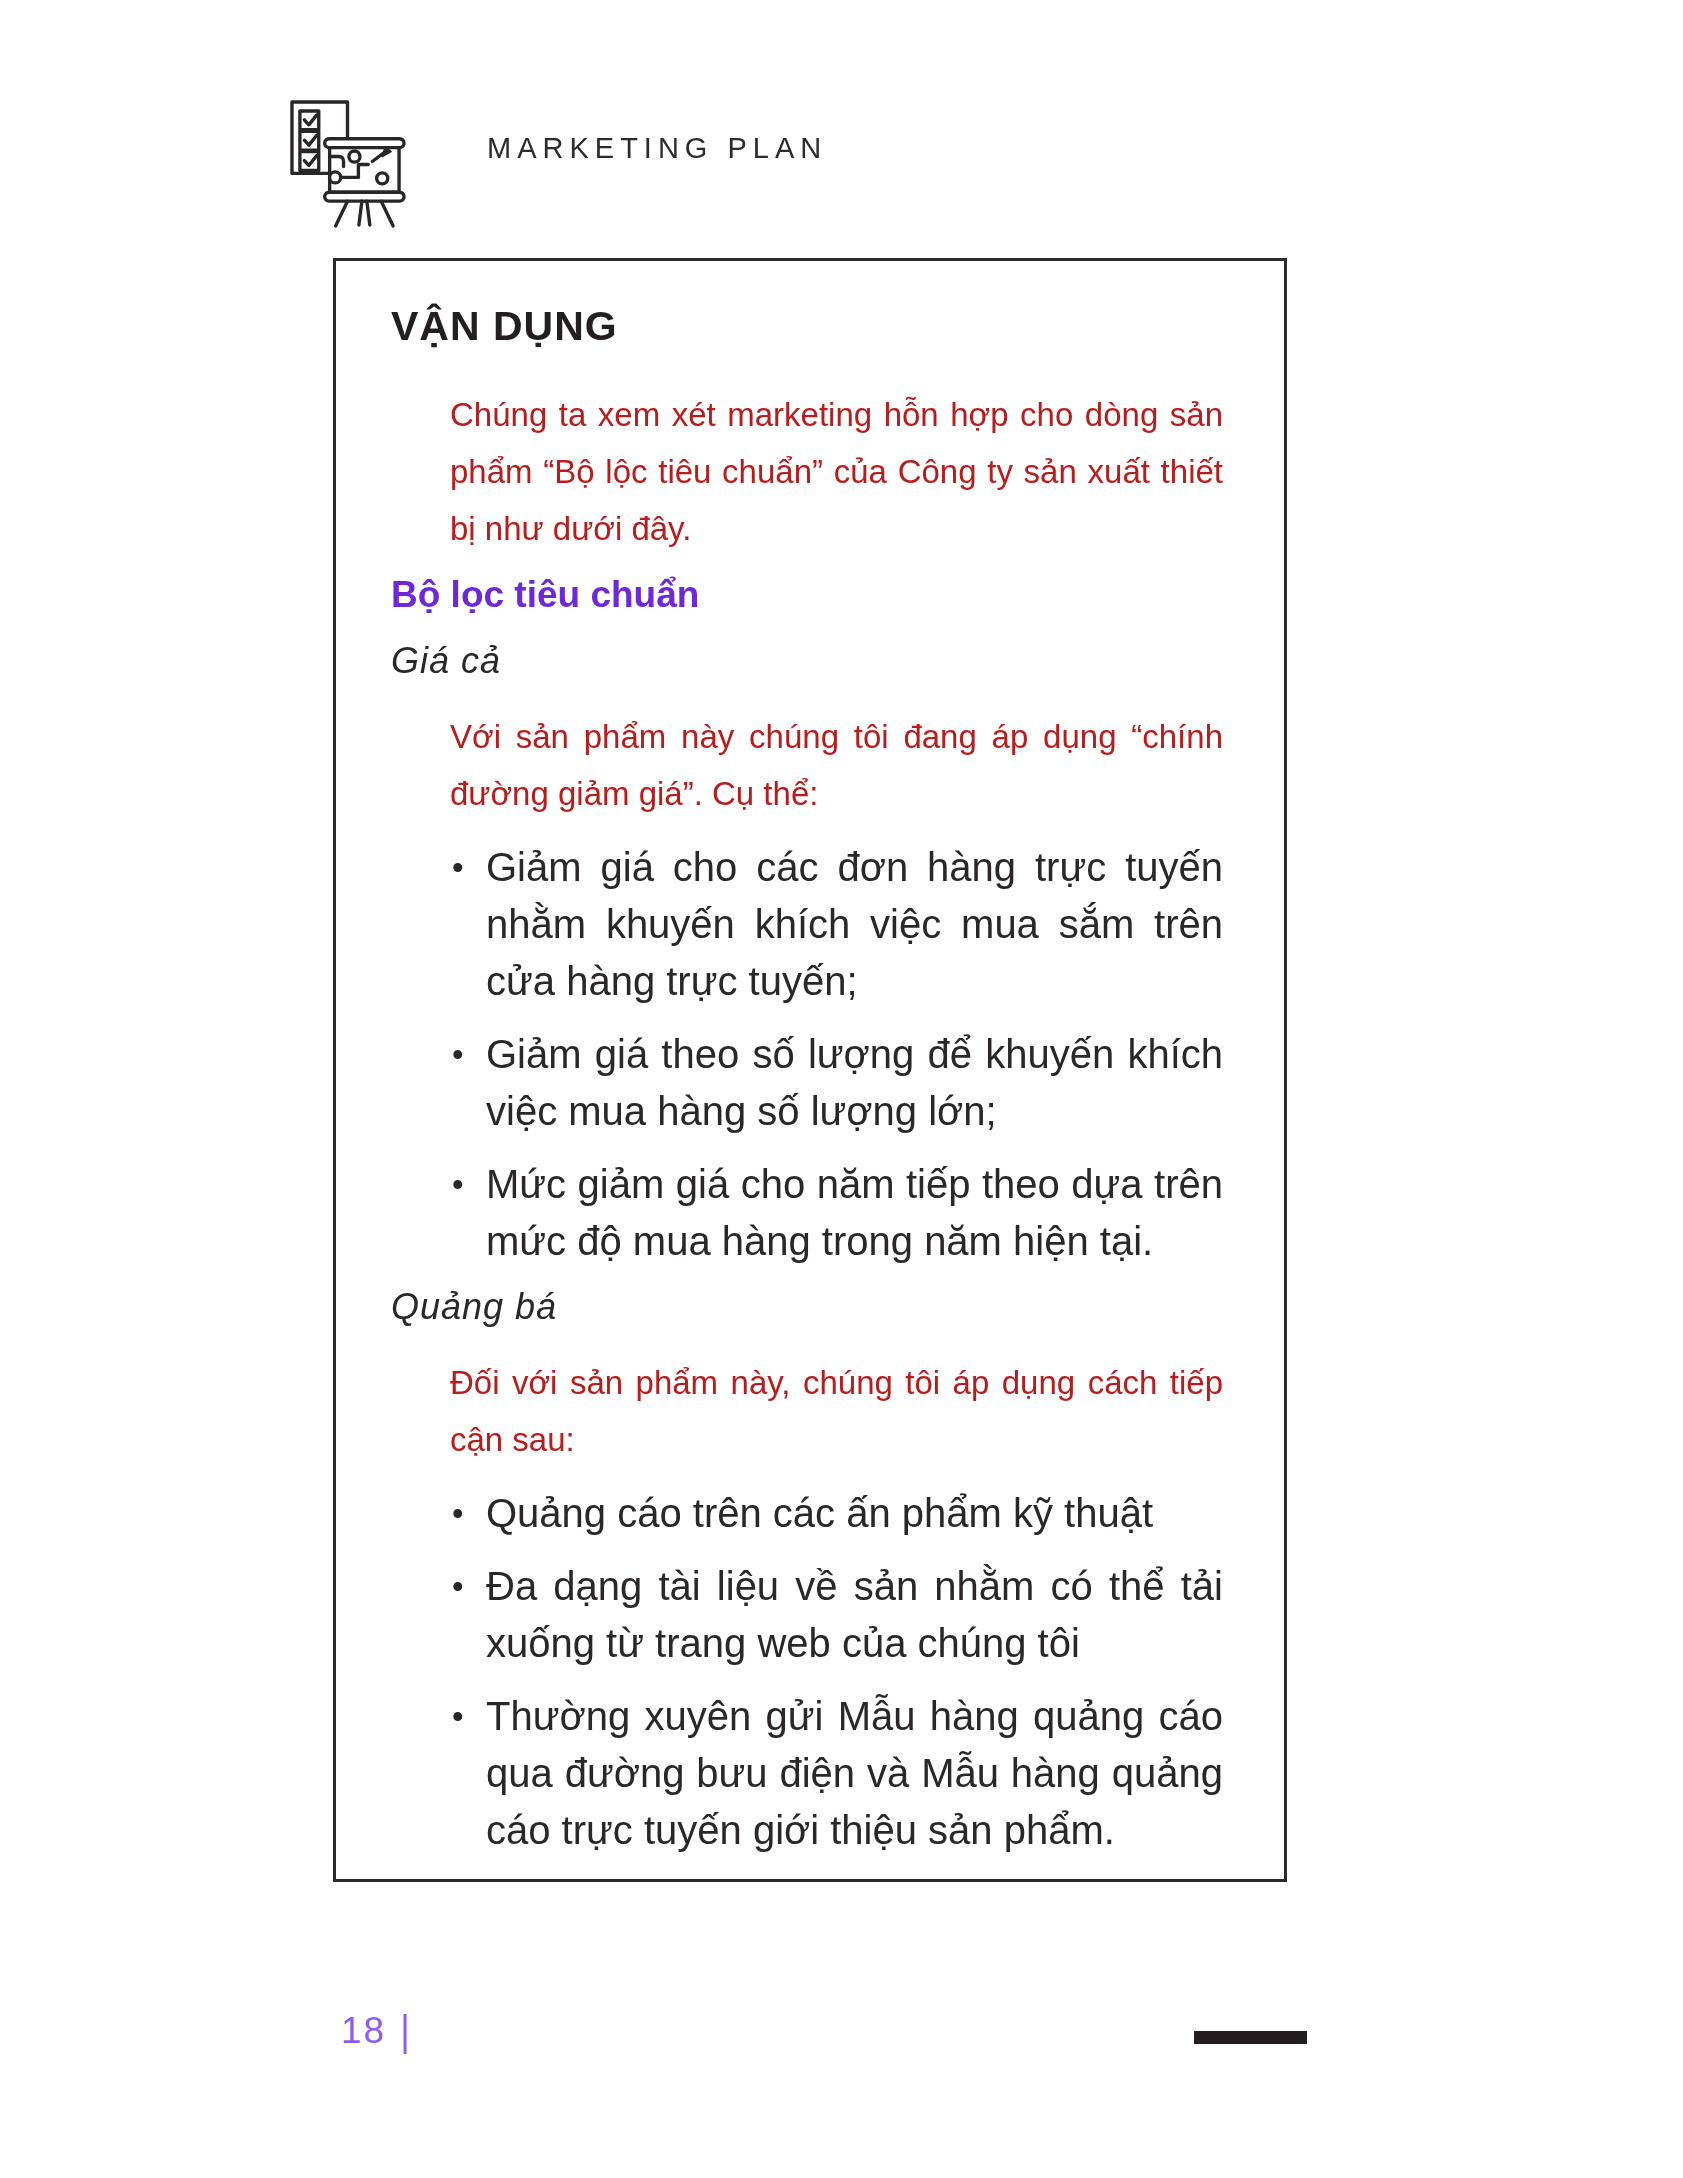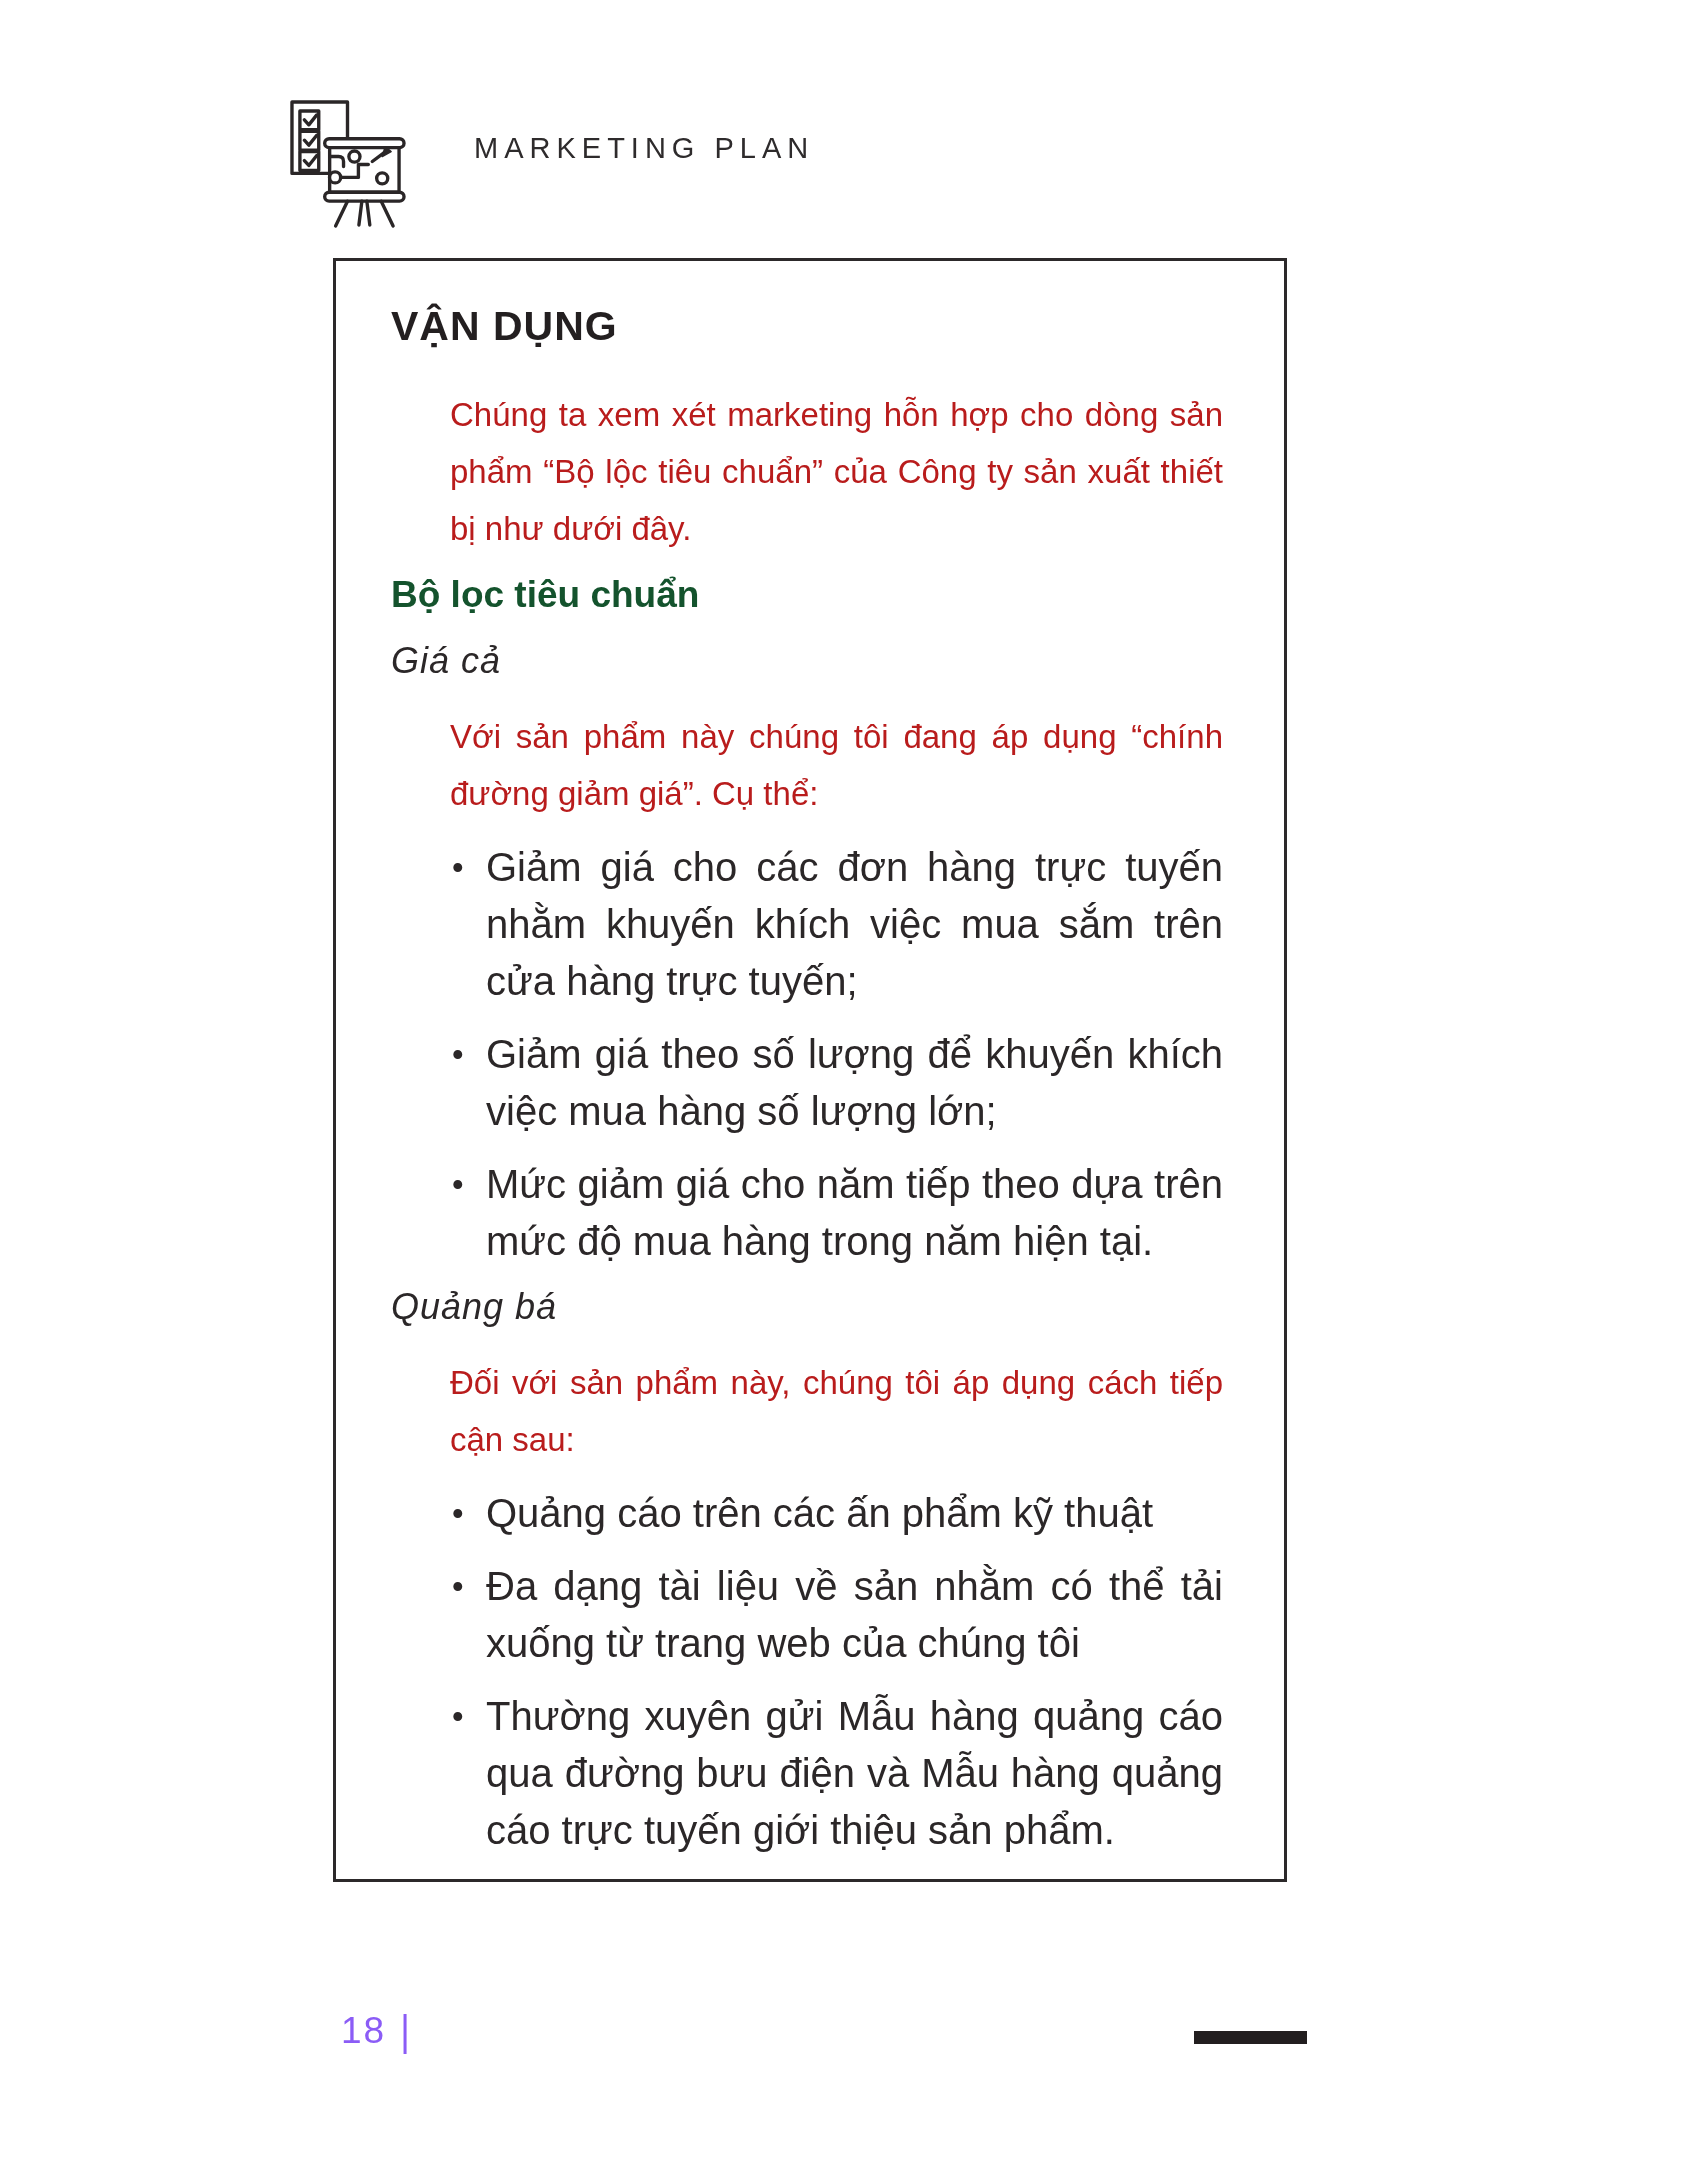--- a/index.html
+++ b/index.html
@@ -7,21 +7,21 @@
     position:relative;
     width:1683px;height:2178px;
     background:#ffffff;
     font-family:"Liberation Sans", sans-serif;
     color:#231f20;
     overflow:hidden;
   }
   
   .header-icon{position:absolute;left:289px;top:98px;width:117px;height:131px;}
   .running-head{
-    position:absolute;left:474px;top:132px;
+    position:absolute;left:487px;top:132px;
     font-size:29px;letter-spacing:6px;font-weight:400;color:#2e2b2c;
     white-space:nowrap;
   }
   
   .callout-box{
     position:absolute;left:333px;top:258px;
     width:954px;height:1624px;
     border:3px solid #2c292a;
     box-sizing:border-box;
     padding:42px 61px 28px 55px;
@@ -31,21 +31,21 @@
     margin:0 0 36px 0;
     font-size:41px;font-weight:700;letter-spacing:1px;color:#231f20;
   }
   .body-p{
     margin:0 0 17px 59px;
     font-size:33px;line-height:57px;
     text-align:justify;color:#b91c1c;
   }
   .product-heading{
     margin:6px 0 24px 0;
-    font-size:37px;font-weight:700;color:#14532d;
+    font-size:37px;font-weight:700;color:#6d28d9;
   }
   .sub-heading{
     margin:10px 0 26px 0;
     font-size:36px;font-weight:400;font-style:italic;color:#2b2728;
     letter-spacing:1px;
   }
   .bullet-list{
     list-style:none;
     margin:0 0 10px 59px;padding:0;
   }

